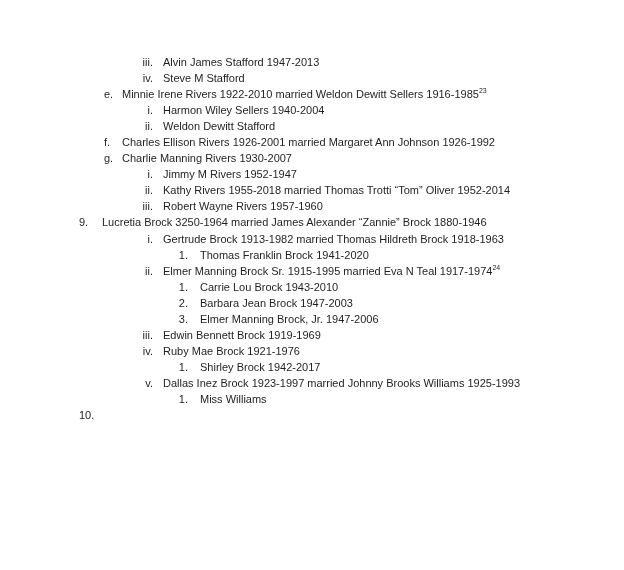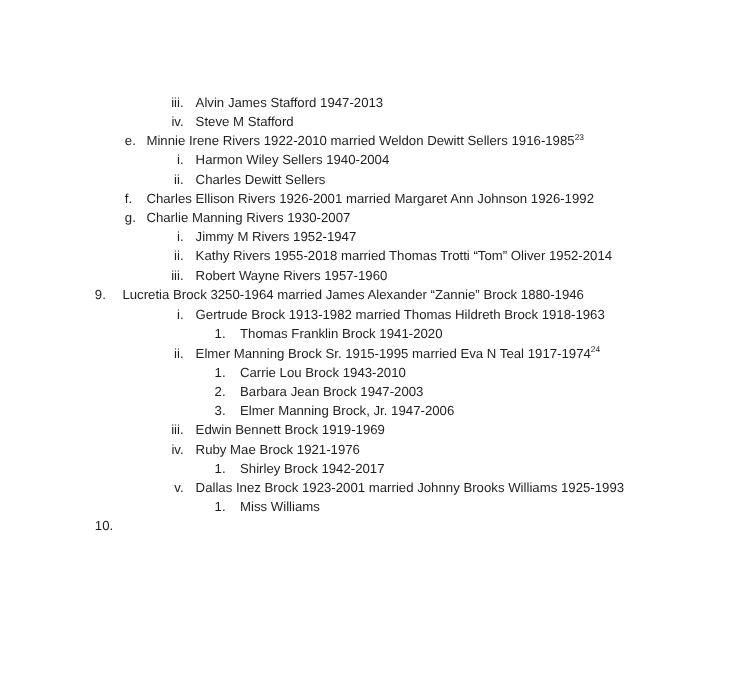--- a/index.html
+++ b/index.html
@@ -14,21 +14,21 @@
     font-family: "Liberation Sans", sans-serif;
   }
   .page {
     position: relative;
     width: 624px;
     height: 570px;
     background: #ffffff;
   }
   .doc {
     position: relative;
-    padding-top: 78px;
+    padding-top: 54px;
     font-size: 11px;
     color: #1f1f1f;
   }
   .row {
     position: relative;
     height: 16.05px;
     line-height: 16.05px;
     white-space: nowrap;
   }
   .marker {
@@ -58,33 +58,33 @@
 </style>
 </head>
 <body>
 
 <div class="page">
   <div class="doc">
       <div class="row lv-roman"><span class="marker">iii.</span><span class="text">Alvin James Stafford 1947-2013</span></div>
       <div class="row lv-roman"><span class="marker">iv.</span><span class="text">Steve M Stafford</span></div>
       <div class="row lv-letter"><span class="marker">e.</span><span class="text">Minnie Irene Rivers 1922-2010 married Weldon Dewitt Sellers 1916-1985</span><sup class="fnref">23</sup></div>
       <div class="row lv-roman"><span class="marker">i.</span><span class="text">Harmon Wiley Sellers 1940-2004</span></div>
-      <div class="row lv-roman"><span class="marker">ii.</span><span class="text">Charles Dewitt Sellers</span></div>
+      <div class="row lv-roman"><span class="marker">ii.</span><span class="text">Weldon Dewitt Stafford</span></div>
       <div class="row lv-letter"><span class="marker">f.</span><span class="text">Charles Ellison Rivers 1926-2001 married Margaret Ann Johnson 1926-1992</span></div>
       <div class="row lv-letter"><span class="marker">g.</span><span class="text">Charlie Manning Rivers 1930-2007</span></div>
       <div class="row lv-roman"><span class="marker">i.</span><span class="text">Jimmy M Rivers 1952-1947</span></div>
       <div class="row lv-roman"><span class="marker">ii.</span><span class="text">Kathy Rivers 1955-2018 married Thomas Trotti “Tom” Oliver 1952-2014</span></div>
       <div class="row lv-roman"><span class="marker">iii.</span><span class="text">Robert Wayne Rivers 1957-1960</span></div>
       <div class="row lv-number"><span class="marker">9.</span><span class="text">Lucretia Brock 3250-1964 married James Alexander “Zannie” Brock 1880-1946</span></div>
       <div class="row lv-roman"><span class="marker">i.</span><span class="text">Gertrude Brock 1913-1982 married Thomas Hildreth Brock 1918-1963</span></div>
       <div class="row lv-decimal"><span class="marker">1.</span><span class="text">Thomas Franklin Brock 1941-2020</span></div>
       <div class="row lv-roman"><span class="marker">ii.</span><span class="text">Elmer Manning Brock Sr. 1915-1995 married Eva N Teal 1917-1974</span><sup class="fnref">24</sup></div>
       <div class="row lv-decimal"><span class="marker">1.</span><span class="text">Carrie Lou Brock 1943-2010</span></div>
       <div class="row lv-decimal"><span class="marker">2.</span><span class="text">Barbara Jean Brock 1947-2003</span></div>
       <div class="row lv-decimal"><span class="marker">3.</span><span class="text">Elmer Manning Brock, Jr. 1947-2006</span></div>
       <div class="row lv-roman"><span class="marker">iii.</span><span class="text">Edwin Bennett Brock 1919-1969</span></div>
       <div class="row lv-roman"><span class="marker">iv.</span><span class="text">Ruby Mae Brock 1921-1976</span></div>
       <div class="row lv-decimal"><span class="marker">1.</span><span class="text">Shirley Brock 1942-2017</span></div>
-      <div class="row lv-roman"><span class="marker">v.</span><span class="text">Dallas Inez Brock 1923-2001 married Johnny Brooks Williams 1925-1993</span></div>
+      <div class="row lv-roman"><span class="marker">v.</span><span class="text">Dallas Inez Brock 1923-1997 married Johnny Brooks Williams 1925-1993</span></div>
       <div class="row lv-decimal"><span class="marker">1.</span><span class="text">Miss Williams</span></div>
       <div class="row lv-number"><span class="marker">10.</span></div>
     </div>
 </div>
 
 </body></html>

